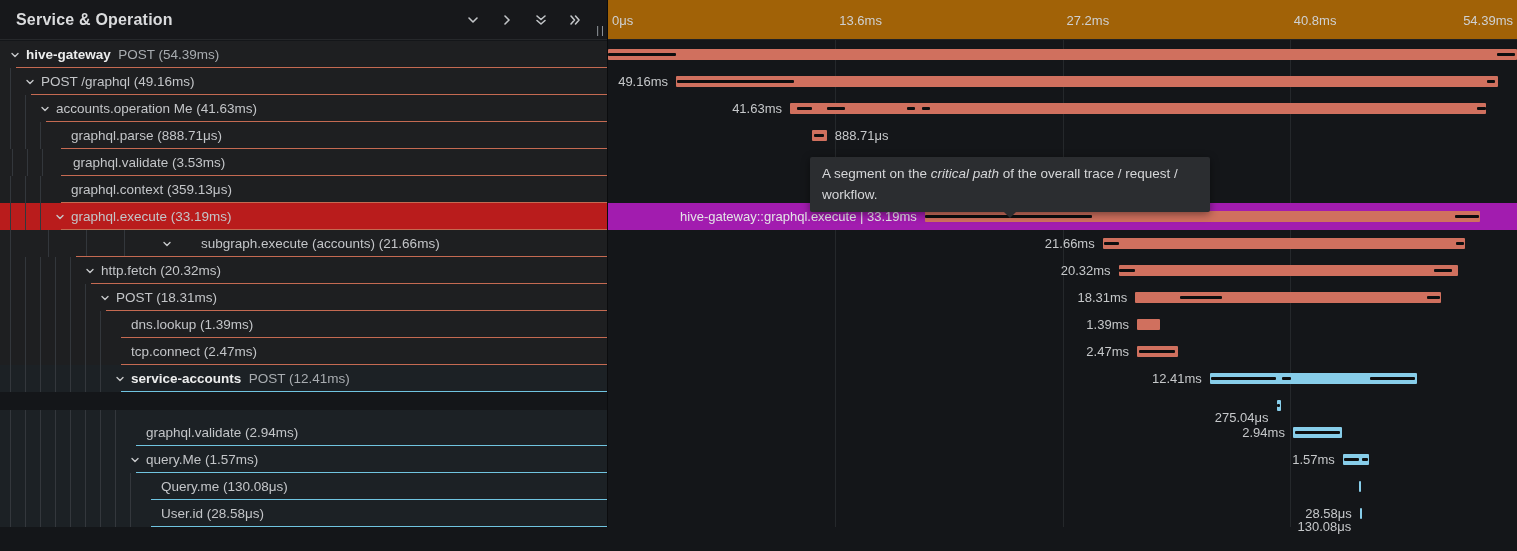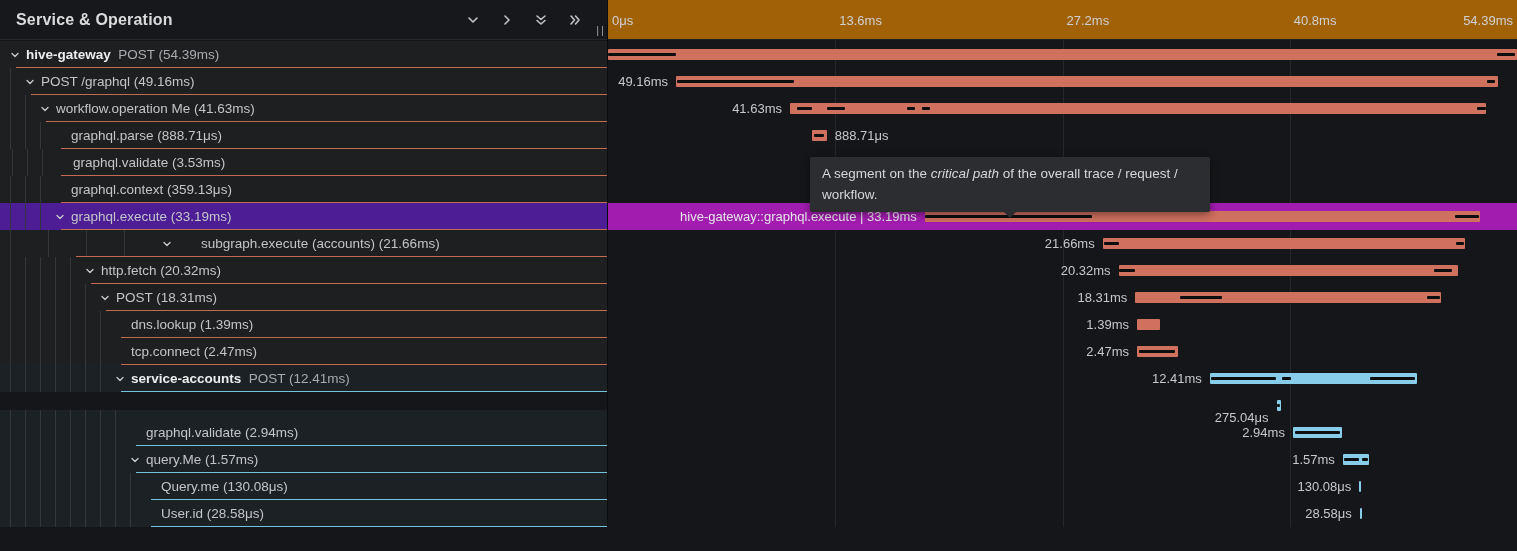--- a/index.html
+++ b/index.html
@@ -31,21 +31,21 @@
   
   #divider { position:absolute; left:607px; top:0; width:1px; height:527px; background:#0b0c0e; }
   .gridline { position:absolute; top:0; width:1px; height:527px; background:#25282b; }
   
   .trow {
     position:absolute; left:0; width:607px; height:27px;
     display:flex; align-items:center; padding-left:10px;
     background:#1e1f21; cursor:pointer; overflow:hidden;
   }
   .trow.blue-bg { background:#1c2125; }
-  .trow.hovered { background:#4c1d95;text-align:right; }
+  .trow.hovered { background:#b91c1c;text-align:right; }
   .guide { width:15px; height:27px; border-left:1px solid #33373c; flex:0 0 auto; }
   .chev { width:16px; flex:0 0 auto; display:flex; align-items:center; }
   .chev-spacer { width:16px; flex:0 0 auto; }
   .tlabel { font-size:13.5px; color:#c3c5c8; white-space:nowrap; }
   .tlabel .svc { font-weight:700; color:#eceded; }
   .tlabel .rest { color:#a8acb0; }
   .row-border { position:absolute; bottom:0; right:0; height:1px; }
   .row-border.salmon { background:#c56a52; }
   .row-border.blue { background:#70c4e0; }
   
@@ -148,21 +148,21 @@
         <span class="bar-label" style="right: 848.98px;">49.16ms</span>
       </div>
       <div class="trow" style="top: 95px;">
         <span class="guide"></span>
         <span class="guide"></span>
         <span class="chev">
           <svg class="icon" width="10" height="10" viewBox="0 0 10 10">
             <path d="M2 3.5 L5 6.5 L8 3.5" fill="none" stroke="#c6c8ca" stroke-width="1.4" stroke-linecap="round" stroke-linejoin="round"></path>
           </svg>
         </span>
-        <span class="tlabel">workflow.operation Me (41.63ms)</span>
+        <span class="tlabel">accounts.operation Me (41.63ms)</span>
         <div class="row-border salmon" style="left: 46px;"></div>
       </div>
       <div class="brow" style="top: 95px;">
         <div class="bar salmon" style="left: 182.001px; width: 695.747px;"></div>
         <div class="cseg" style="left: 188.853px; width: 15.0414px;"></div>
         <div class="cseg" style="left: 218.935px; width: 18.3839px;"></div>
         <div class="cseg" style="left: 299.156px; width: 7.52068px;"></div>
         <div class="cseg" style="left: 314.197px; width: 7.52068px;"></div>
         <div class="cseg" style="left: 869.057px; width: 8.69057px;"></div>
         <span class="bar-label" style="right: 734.999px;">41.63ms</span>
@@ -407,21 +407,21 @@
         <span class="guide"></span>
         <span class="guide"></span>
         <span class="guide"></span>
         <span class="guide"></span>
         <span class="chev-spacer"></span>
         <span class="tlabel">Query.me (130.08μs)</span>
         <div class="row-border blue" style="left: 151px;"></div>
       </div>
       <div class="brow" style="top: 473px;">
         <div class="bar blue" style="left: 751.233px; width: 2.17264px;"></div>
-        <span class="bar-label" style="right: 165.767px;">130.08μs</span>
+        <span class="bar-label" style="right: 165.767px; margin-top: 40px;">130.08μs</span>
       </div>
       <div class="trow blue-bg" style="top: 500px;">
         <span class="guide"></span>
         <span class="guide"></span>
         <span class="guide"></span>
         <span class="guide"></span>
         <span class="guide"></span>
         <span class="guide"></span>
         <span class="guide"></span>
         <span class="guide"></span>

